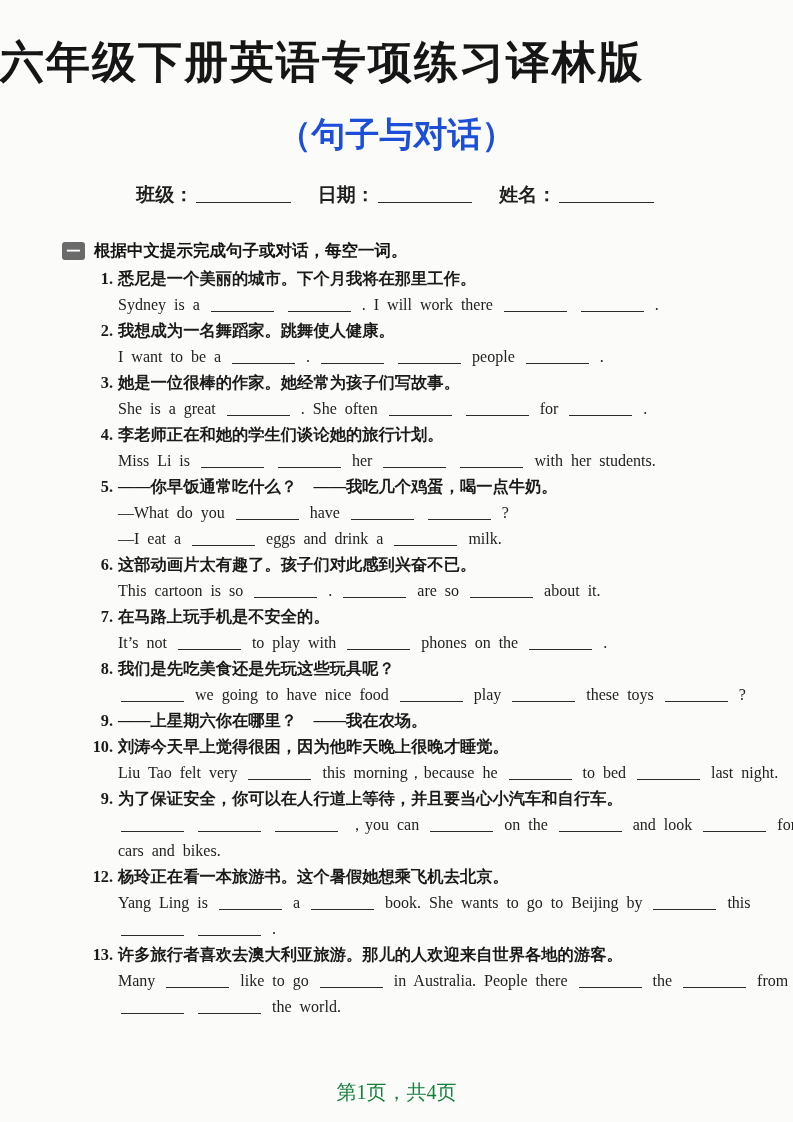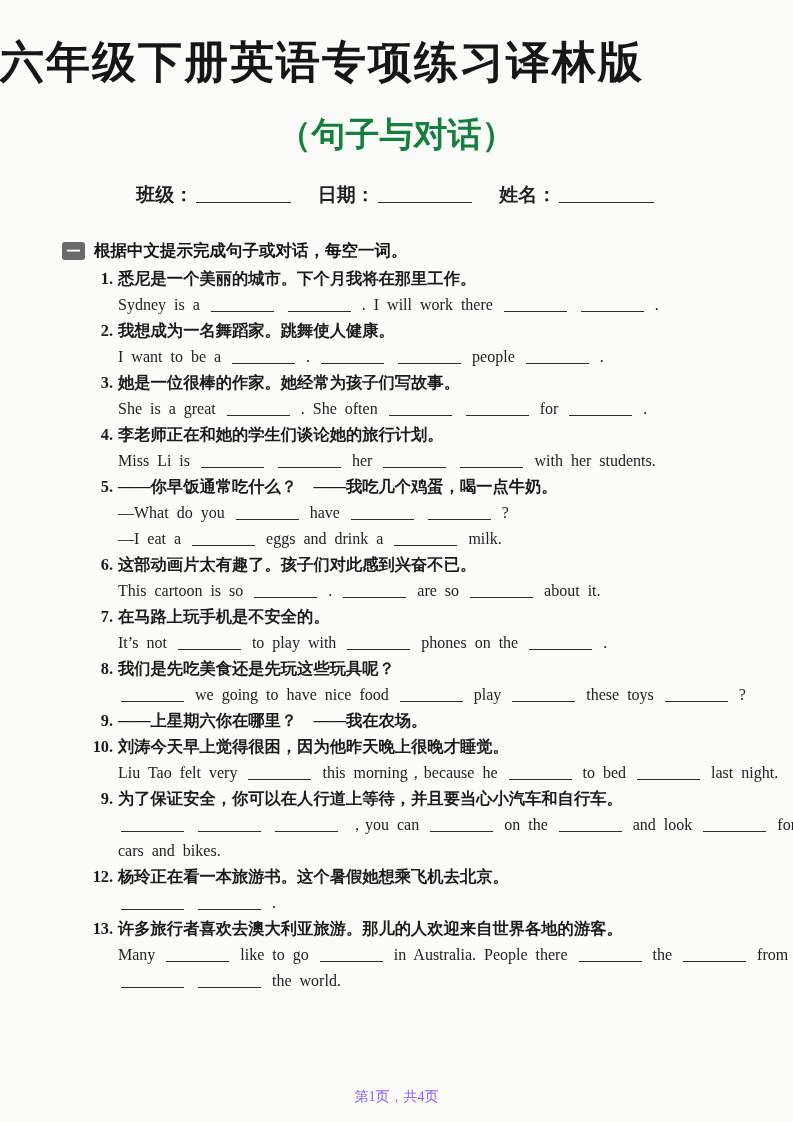--- a/index.html
+++ b/index.html
@@ -24,21 +24,21 @@
     line-height:54px;
     letter-spacing:2px;
     color:#161616;
   }
   .subtitle {
     margin:0 0 26px 0;
     text-align:center;
     font-weight:700;
     font-size:34px;
     line-height:42px;
-    color:#15803d;
+    color:#1d4ed8;
   }
   .header-fields {
     display:flex; justify-content:center; align-items:flex-end;
     gap:24px;
     margin:0 0 30px 0;
     font-size:19px; font-weight:600;
     line-height:26px;
   }
   .header-field { white-space:nowrap; }
   .section-head {
@@ -88,22 +88,22 @@
     display:inline-block;
     height:15px;
     border-bottom:1.4px solid #2b2b2b;
     margin:0 3px;
     vertical-align:-2px;
   }
   .footer {
     position:absolute;
     left:0; right:0; bottom:16px;
     text-align:center;
-    font-size:14px;
-    color:#8b5cf6;
+    font-size:20px;
+    color:#15803d;
   }
 </style>
 </head>
 <body>
 
 <div class="page">
   <h1 class="title">六年级下册英语专项练习译林版</h1>
   <h2 class="subtitle">（句子与对话）</h2>
 
   <div class="header-fields" id="header-fields">
@@ -158,20 +158,21 @@
         <div class="line cn-line"><span class="q-num">10.</span>刘涛今天早上觉得很困，因为他昨天晚上很晚才睡觉。</div>
         <div class="line en-line">Liu Tao felt very <span class="blank" style="width: 63px;"></span> this morning，because he <span class="blank" style="width: 63px;"></span> to bed <span class="blank" style="width: 63px;"></span> last night.</div>
       </div>
       <div>
         <div class="line cn-line"><span class="q-num">9.</span>为了保证安全，你可以在人行道上等待，并且要当心小汽车和自行车。</div>
         <div class="line en-line"><span class="blank" style="width: 63px;"></span> <span class="blank" style="width: 63px;"></span> <span class="blank" style="width: 63px;"></span> ，you can <span class="blank" style="width: 63px;"></span> on the <span class="blank" style="width: 63px;"></span> and look <span class="blank" style="width: 63px;"></span> for</div>
         <div class="line en-line">cars and bikes.</div>
       </div>
       <div>
         <div class="line cn-line"><span class="q-num">12.</span>杨玲正在看一本旅游书。这个暑假她想乘飞机去北京。</div>
+        <div class="line en-line">Yang Ling is <span class="blank" style="width: 63px;"></span> a <span class="blank" style="width: 63px;"></span> book. She wants to go to Beijing by <span class="blank" style="width: 63px;"></span> this</div>
         <div class="line en-line"><span class="blank" style="width: 63px;"></span> <span class="blank" style="width: 63px;"></span> .</div>
       </div>
       <div>
         <div class="line cn-line"><span class="q-num">13.</span>许多旅行者喜欢去澳大利亚旅游。那儿的人欢迎来自世界各地的游客。</div>
         <div class="line en-line">Many <span class="blank" style="width: 63px;"></span> like to go <span class="blank" style="width: 63px;"></span> in Australia. People there <span class="blank" style="width: 63px;"></span> the <span class="blank" style="width: 63px;"></span> from</div>
         <div class="line en-line"><span class="blank" style="width: 63px;"></span> <span class="blank" style="width: 63px;"></span> the world.</div>
       </div>
     </div>
 
   <div class="footer">第1页，共4页</div>

